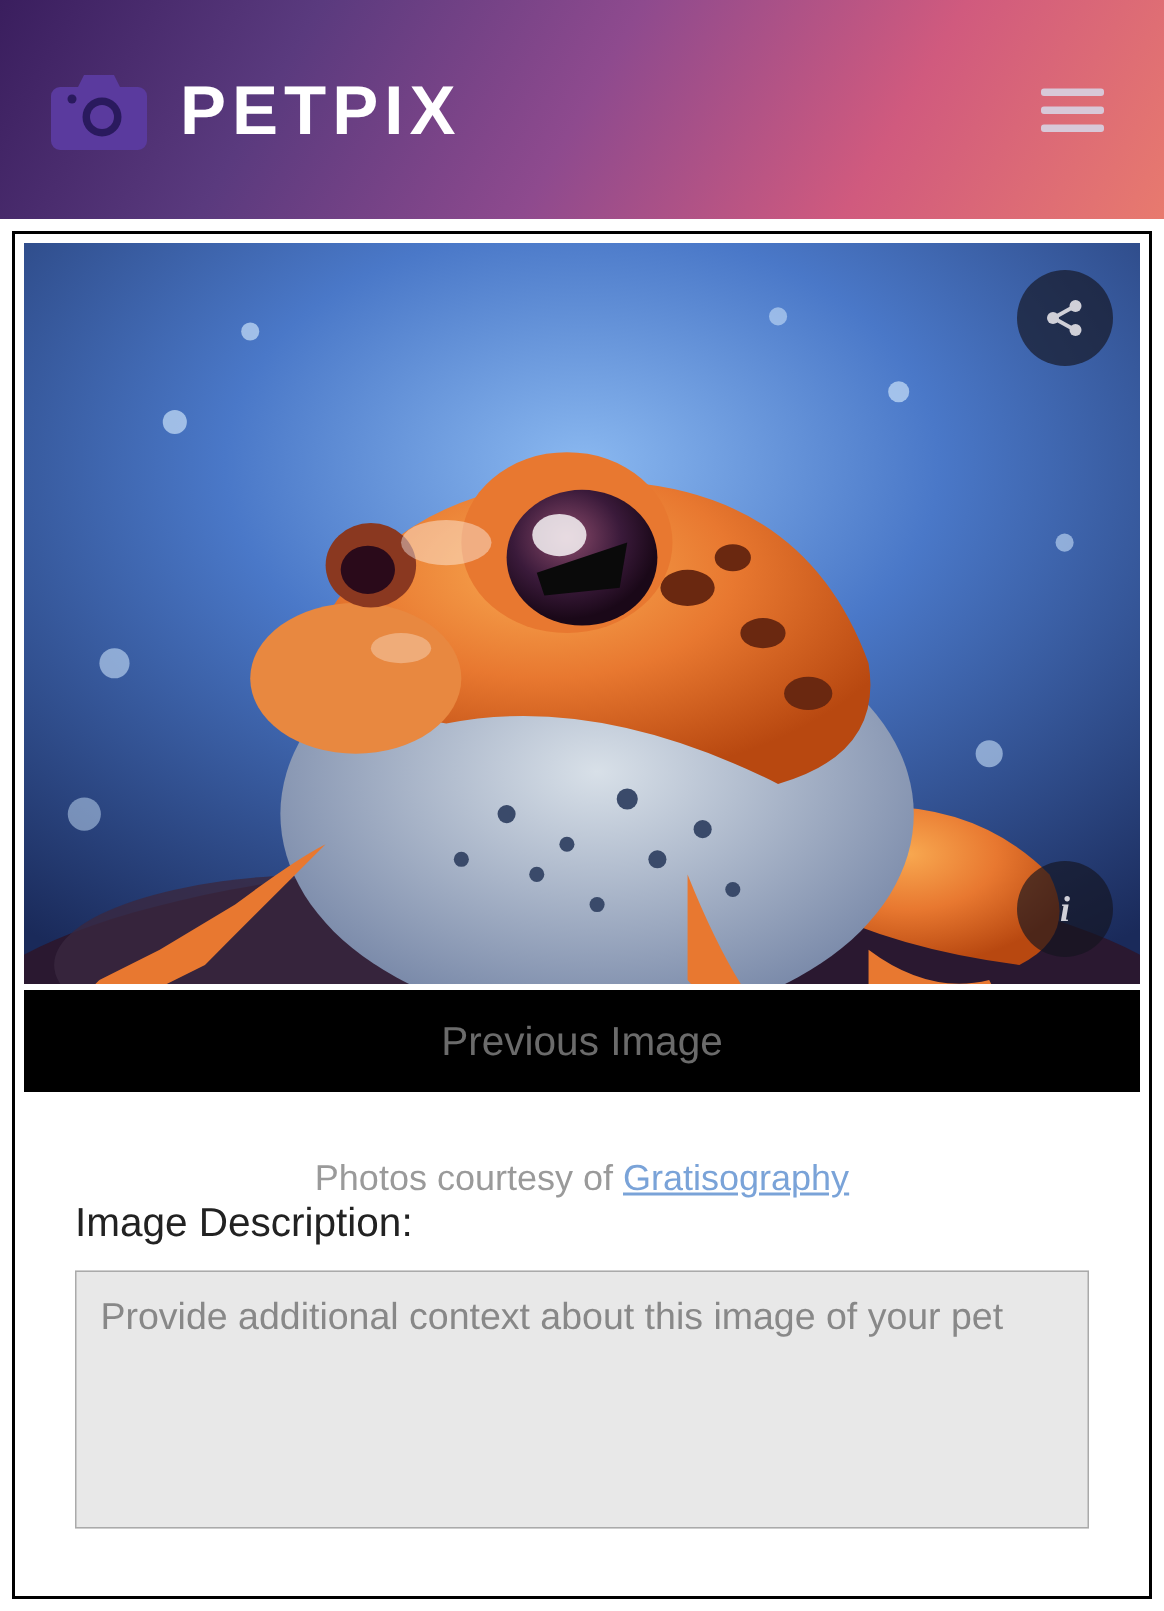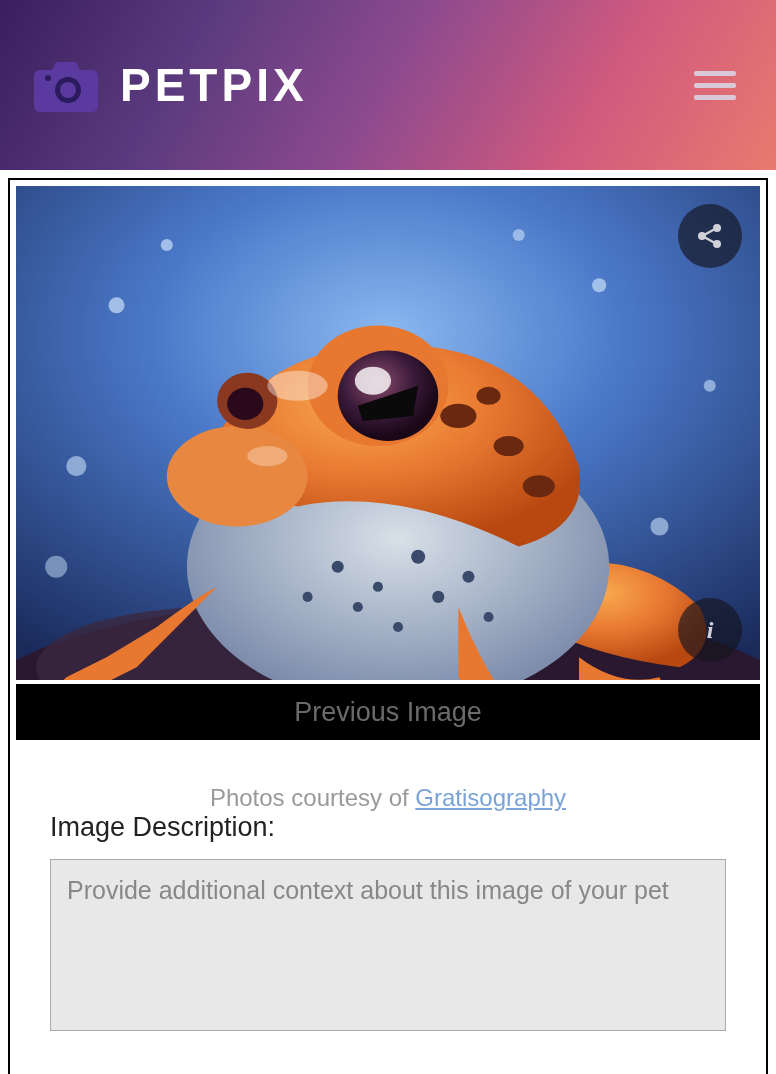--- a/index.html
+++ b/index.html
@@ -9,21 +9,21 @@
     }
     body {
       font-family: -apple-system, BlinkMacSystemFont, 'Segoe UI', Arial, sans-serif;
       width: 776px;
       height: 1074px;
       background: #fff;
       overflow: hidden;
     }
     .header {
       background: linear-gradient(120deg, #3a1e5e 0%, #5a3a7e 25%, #8e4a8e 50%, #d05a7e 75%, #e87a6e 100%);
-      height: 170px;
+      height: 146px;
       display: flex;
       align-items: center;
       justify-content: space-between;
       padding: 0 30px;
     }
     .logo-wrap {
       display: flex;
       align-items: center;
       gap: 18px;
     }
@@ -93,21 +93,21 @@
     .nav-row {
       display: flex;
       gap: 6px;
       margin-top: 4px;
     }
     .nav-btn {
       flex: 1;
       background: #000;
       color: #fff;
       border: none;
-      height: 56px;
+      height: 68px;
       font-size: 27px;
       cursor: pointer;
       font-family: inherit;
     }
     .nav-btn.disabled {
       color: #6b6b6b;
     }
     .credit {
       text-align: center;
       margin-top: 44px;

